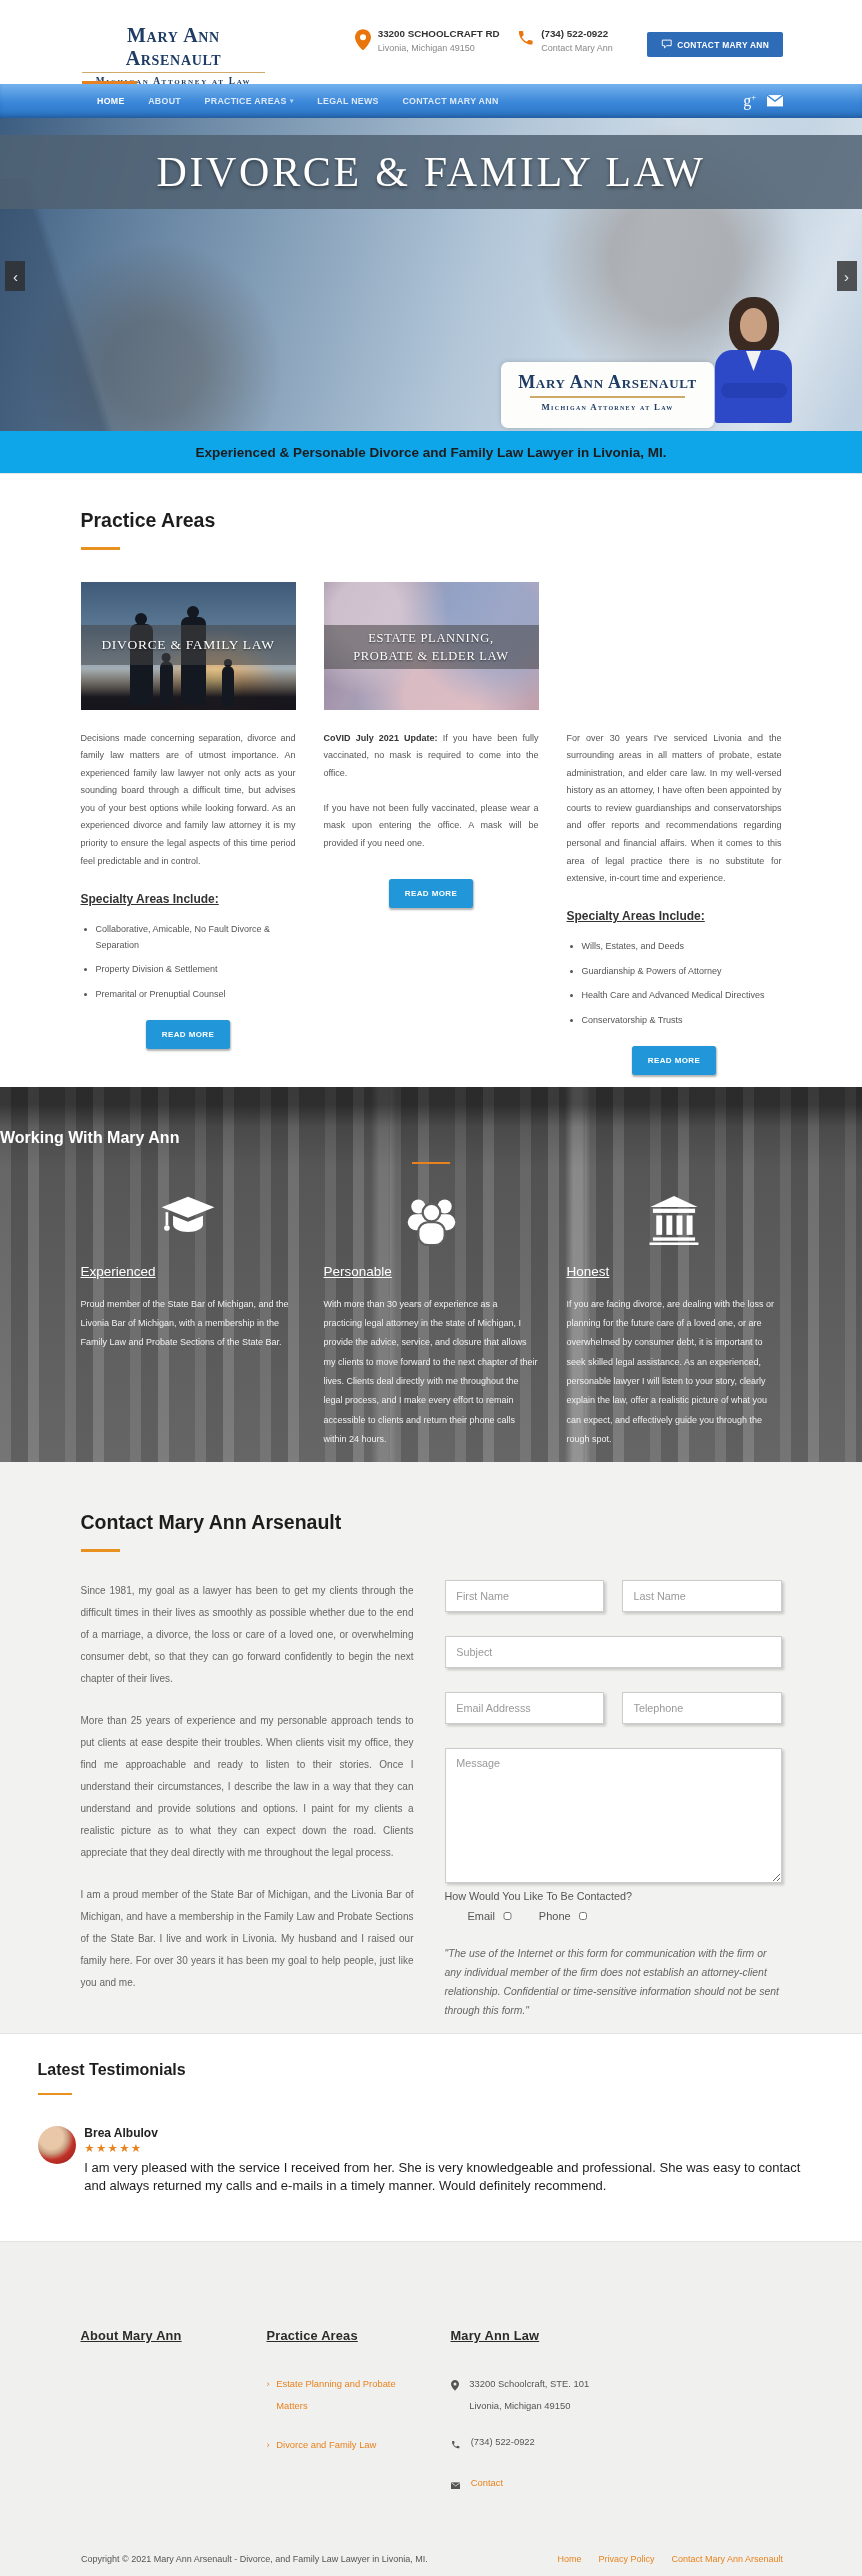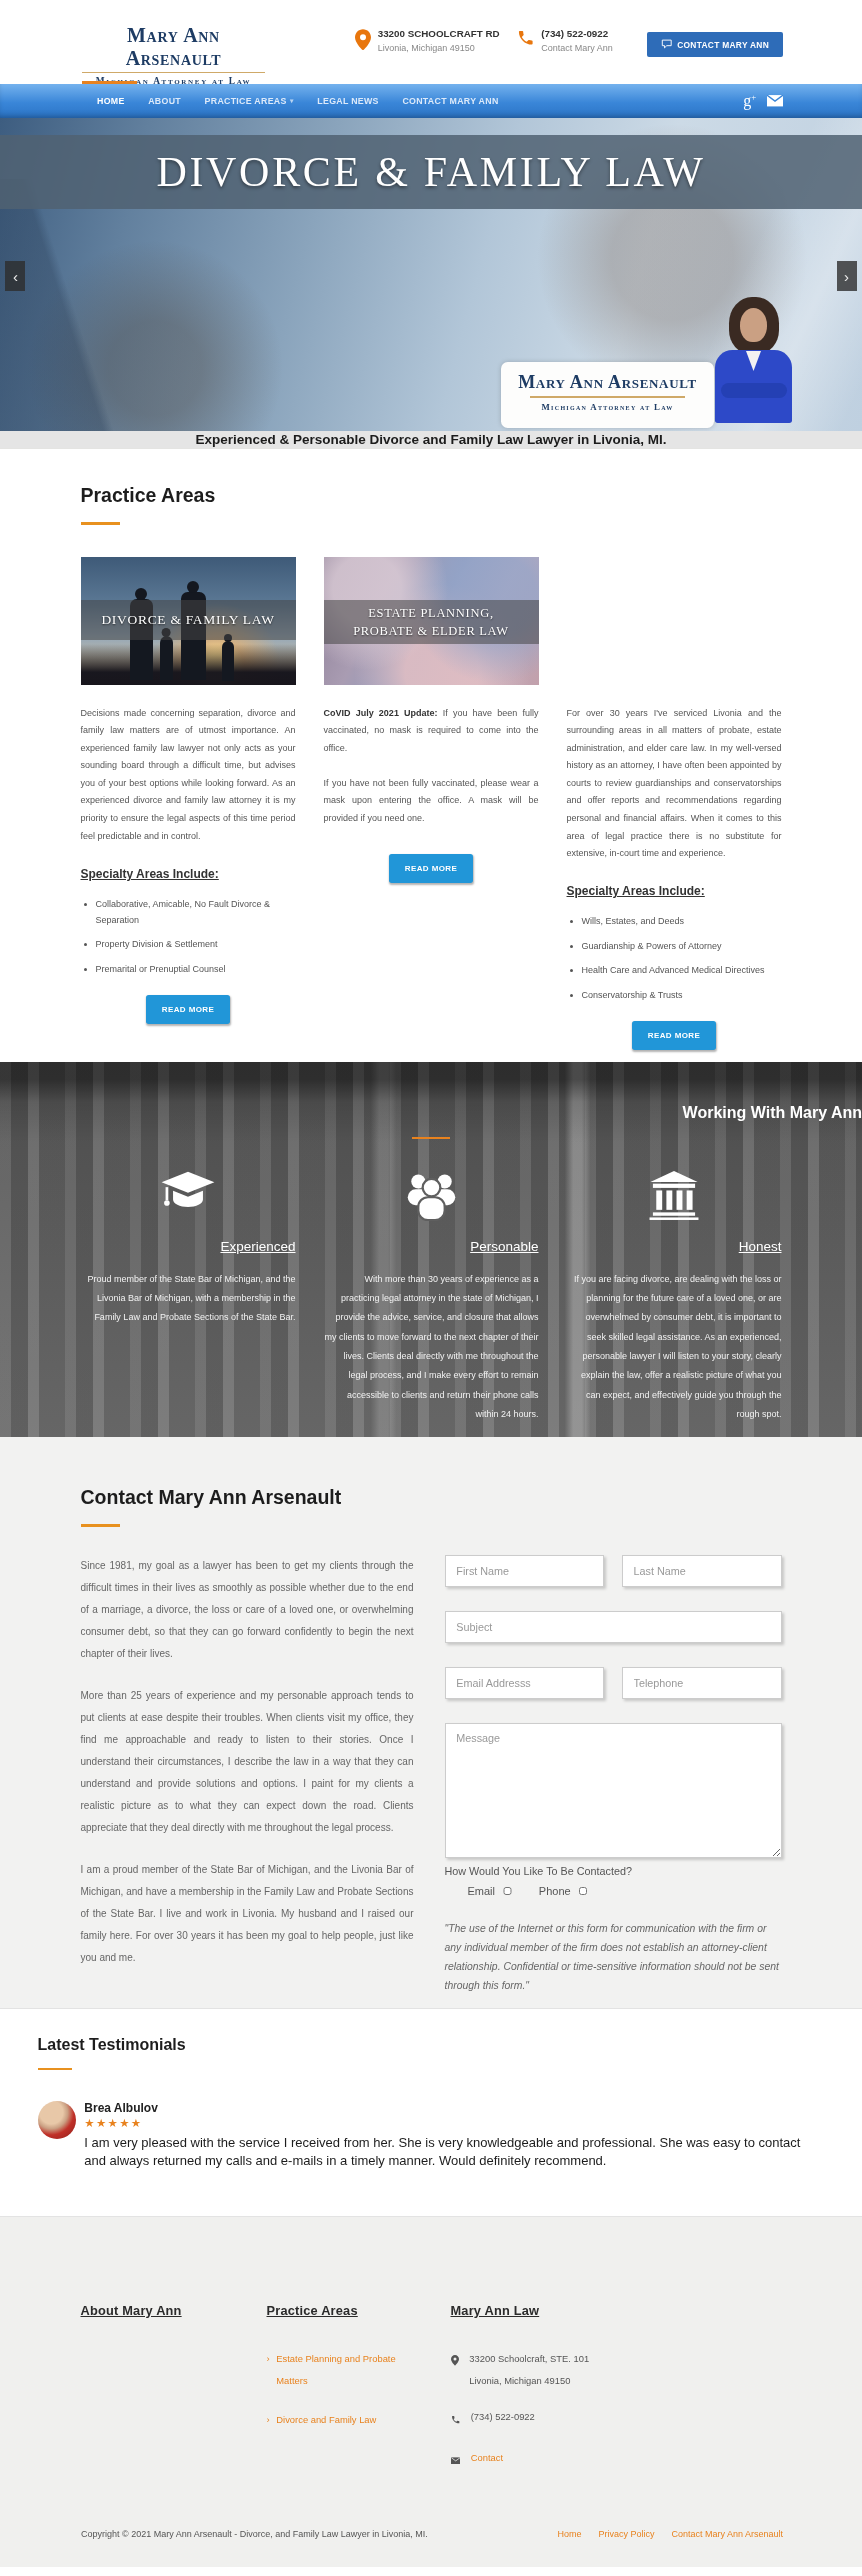--- a/index.html
+++ b/index.html
@@ -67,21 +67,21 @@
   .hp-face { position:absolute; left:26px; top:10.8px; width:27px; height:34px; background:#caa083;
     border-radius:50% 50% 46% 46%; }
   .hp-jacket { position:absolute; left:1.3px; top:53px; width:77px; height:73px; background:#2d49c8;
     border-radius:17.5px 17.5px 2.7px 2.7px; }
   .hp-shirt { position:absolute; left:32px; top:54px; width:15px; height:20px; background:#f2f2f2;
     clip-path:polygon(0 0, 100% 0, 50% 100%); }
   .hp-arms { position:absolute; left:6.7px; top:86px; width:66px; height:15px; background:#2440b4;
     border-radius:8px; }
 
   
-  .tagline-bar { height:18px; background:#e5e5e5; border-bottom:0.7px solid #e4e4e2; display:flex;
+  .tagline-bar { height:43px; background:#0ea5e9; border-bottom:0.7px solid #e4e4e2; display:flex;
     align-items:center; justify-content:center; font-size:13.5px; font-weight:bold; color:#1c1c1c; }
 
   
   .container { width:701px; margin:0 auto; }
   .section-title { font-size:19.5px; font-weight:bold; color:#1d1d1d; }
   .title-rule { width:39px; height:2.7px; background:#e8911f; margin-top:15px; }
   .read-more { display:block; margin:17.5px auto 0; background:#2196d8; color:#fff; border:none;
     border-radius:2.7px; padding:10px 15.5px; font-size:8px; font-weight:bold; letter-spacing:0.4px;
     cursor:pointer; box-shadow:0.7px 1.3px 2px rgba(0,0,0,0.3); font-family:"Liberation Sans", sans-serif; }
 
@@ -117,21 +117,21 @@
       linear-gradient(115deg, #8d7f96 0%, #a99cb2 28%, #8c9cc0 52%, #bcadc0 72%, #c2a0ab 100%); }
   .text-row { display:flex; gap:28px; margin-top:20px; }
   .pcol { width:215px; font-size:9px; color:#555; line-height:1.95; text-align:justify; }
   .pcol .lead { font-weight:bold; color:#333; }
   .pcol p + p { margin-top:17.5px; }
   .specialty { margin-top:17.5px; font-weight:bold; color:#333; text-decoration:underline; font-size:12px; text-align:left; }
   .pcol ul { margin-top:10.8px; padding-left:15px; text-align:left; }
   .pcol li { margin-bottom:8.8px; line-height:1.75; }
 
   
-  .working { height:375px; color:#fff; text-align:right; overflow:hidden;
+  .working { height:375px; color:#fff; text-align:left; overflow:hidden;
     background:
       linear-gradient(to bottom, rgba(0,0,0,0.45) 0 17.5px, rgba(0,0,0,0.12) 40px, transparent 81px),
       linear-gradient(90deg, transparent 0 65.5%, rgba(255,255,255,0.3) 66.5% 67.5%, transparent 68.5%),
       linear-gradient(90deg, transparent 0 43%, rgba(255,255,255,0.18) 44% 45%, transparent 46%),
       repeating-linear-gradient(90deg, rgba(255,255,255,0.07) 0 10.8px, rgba(0,0,0,0.10) 10.8px 28px,
         rgba(255,255,255,0.12) 28px 39px, rgba(0,0,0,0.05) 39px 65px),
       linear-gradient(#565656, #6b6b6b); }
   .working-title { padding-top:42px; font-size:16px; font-weight:bold; }
   .working-rule { width:38px; height:2px; background:#e8821e; margin:15px auto 0; }
   .working-cols { display:flex; gap:28px; width:701px; margin:28px auto 0; }

